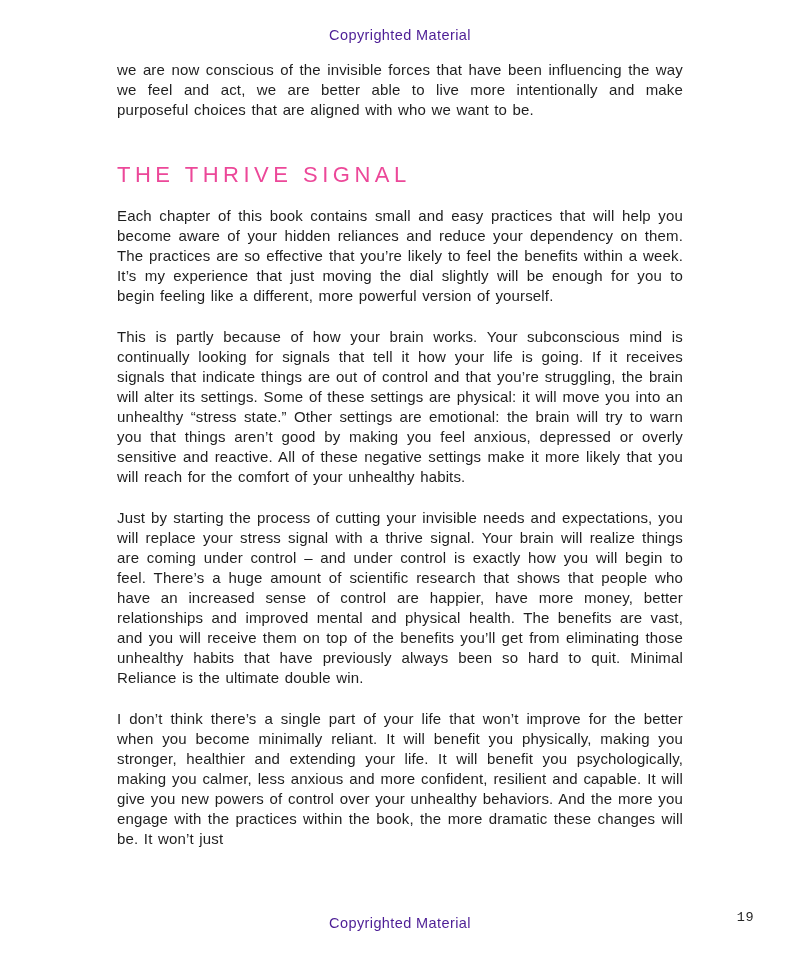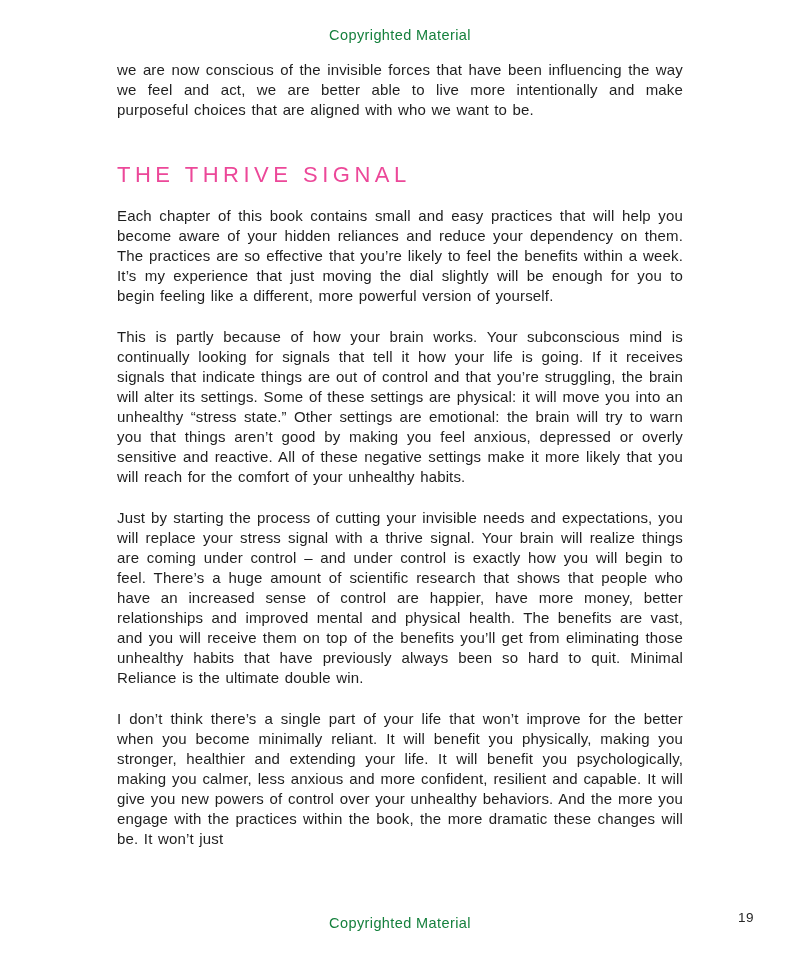--- a/index.html
+++ b/index.html
@@ -13,21 +13,21 @@
     height: 960px;
     background: #ffffff;
     overflow: hidden;
     font-family: "Liberation Sans", sans-serif;
   }
   .watermark {
     position: absolute;
     left: 0;
     width: 100%;
     text-align: center;
-    color: #15803d;
+    color: #4c1d95;
     font-size: 14.5px;
     letter-spacing: 0.4px;
   }
   .wm-top { top: 27px; }
   .wm-bottom { top: 915px; }
   .content {
     position: absolute;
     left: 117px;
     top: 60px;
     width: 566px;
@@ -49,20 +49,21 @@
     color: #ec4899;
     white-space: nowrap;
   }
   .page-number {
     position: absolute;
     top: 910px;
     right: 46px;
     font-size: 13.5px;
     color: #262626;
     letter-spacing: 0.5px;
+    font-family: Liberation Mono, monospace;
   }
 </style>
 </head>
 <body>
 
 <div class="page">
 
   <div class="watermark wm-top">Copyrighted Material</div>
 
   <div class="content">

